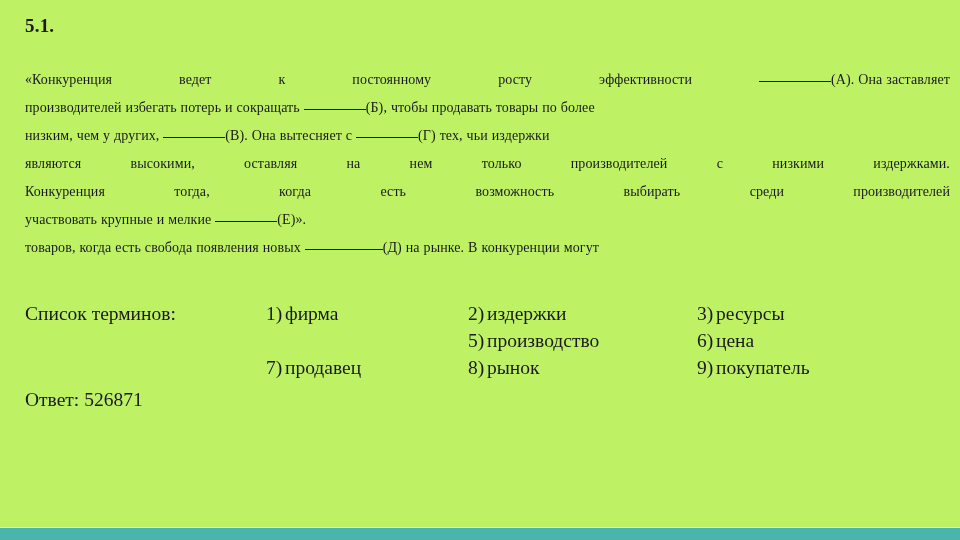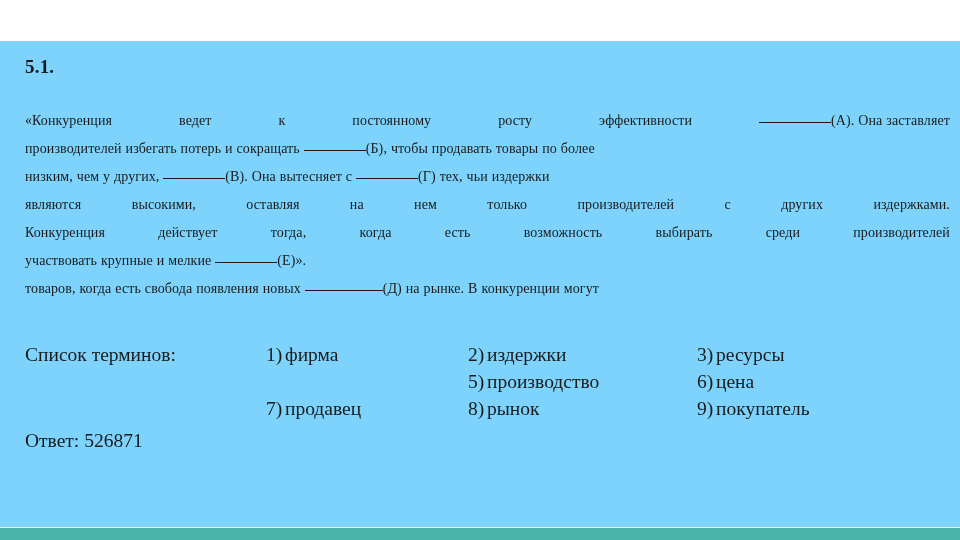--- a/index.html
+++ b/index.html
@@ -13,22 +13,21 @@
     background: #ffffff;
     font-family: "Liberation Serif", "DejaVu Serif", serif;
     color: #1a1a1a;
     overflow: hidden;
     position: relative;
   }
 
   .slide {
     position: absolute;
     inset: 0;
-    background: #7dd3fc;
-    margin-top: 41px;
+    background: #bef264;
   }
 
   .content {
     position: absolute;
     left: 0;
     top: 0;
     width: 960px;
   }
 
   
@@ -175,27 +174,26 @@
 
       <span class="ln j">
         <span>являются</span>
         <span>высокими,</span>
         <span>оставляя</span>
         <span>на</span>
         <span>нем</span>
         <span>только</span>
         <span>производителей</span>
         <span>с</span>
-        <span>других</span>
+        <span>низкими</span>
         <span>издержками.</span>
       </span>
 
       <span class="ln j">
         <span>Конкуренция</span>
-        <span>действует</span>
         <span>тогда,</span>
         <span>когда</span>
         <span>есть</span>
         <span>возможность</span>
         <span>выбирать</span>
         <span>среди</span>
         <span>производителей</span>
       </span>
 
       <span class="ln"><span>участвовать крупные и мелкие </span><span class="blank b-e"></span><span>(Е)».</span></span>

